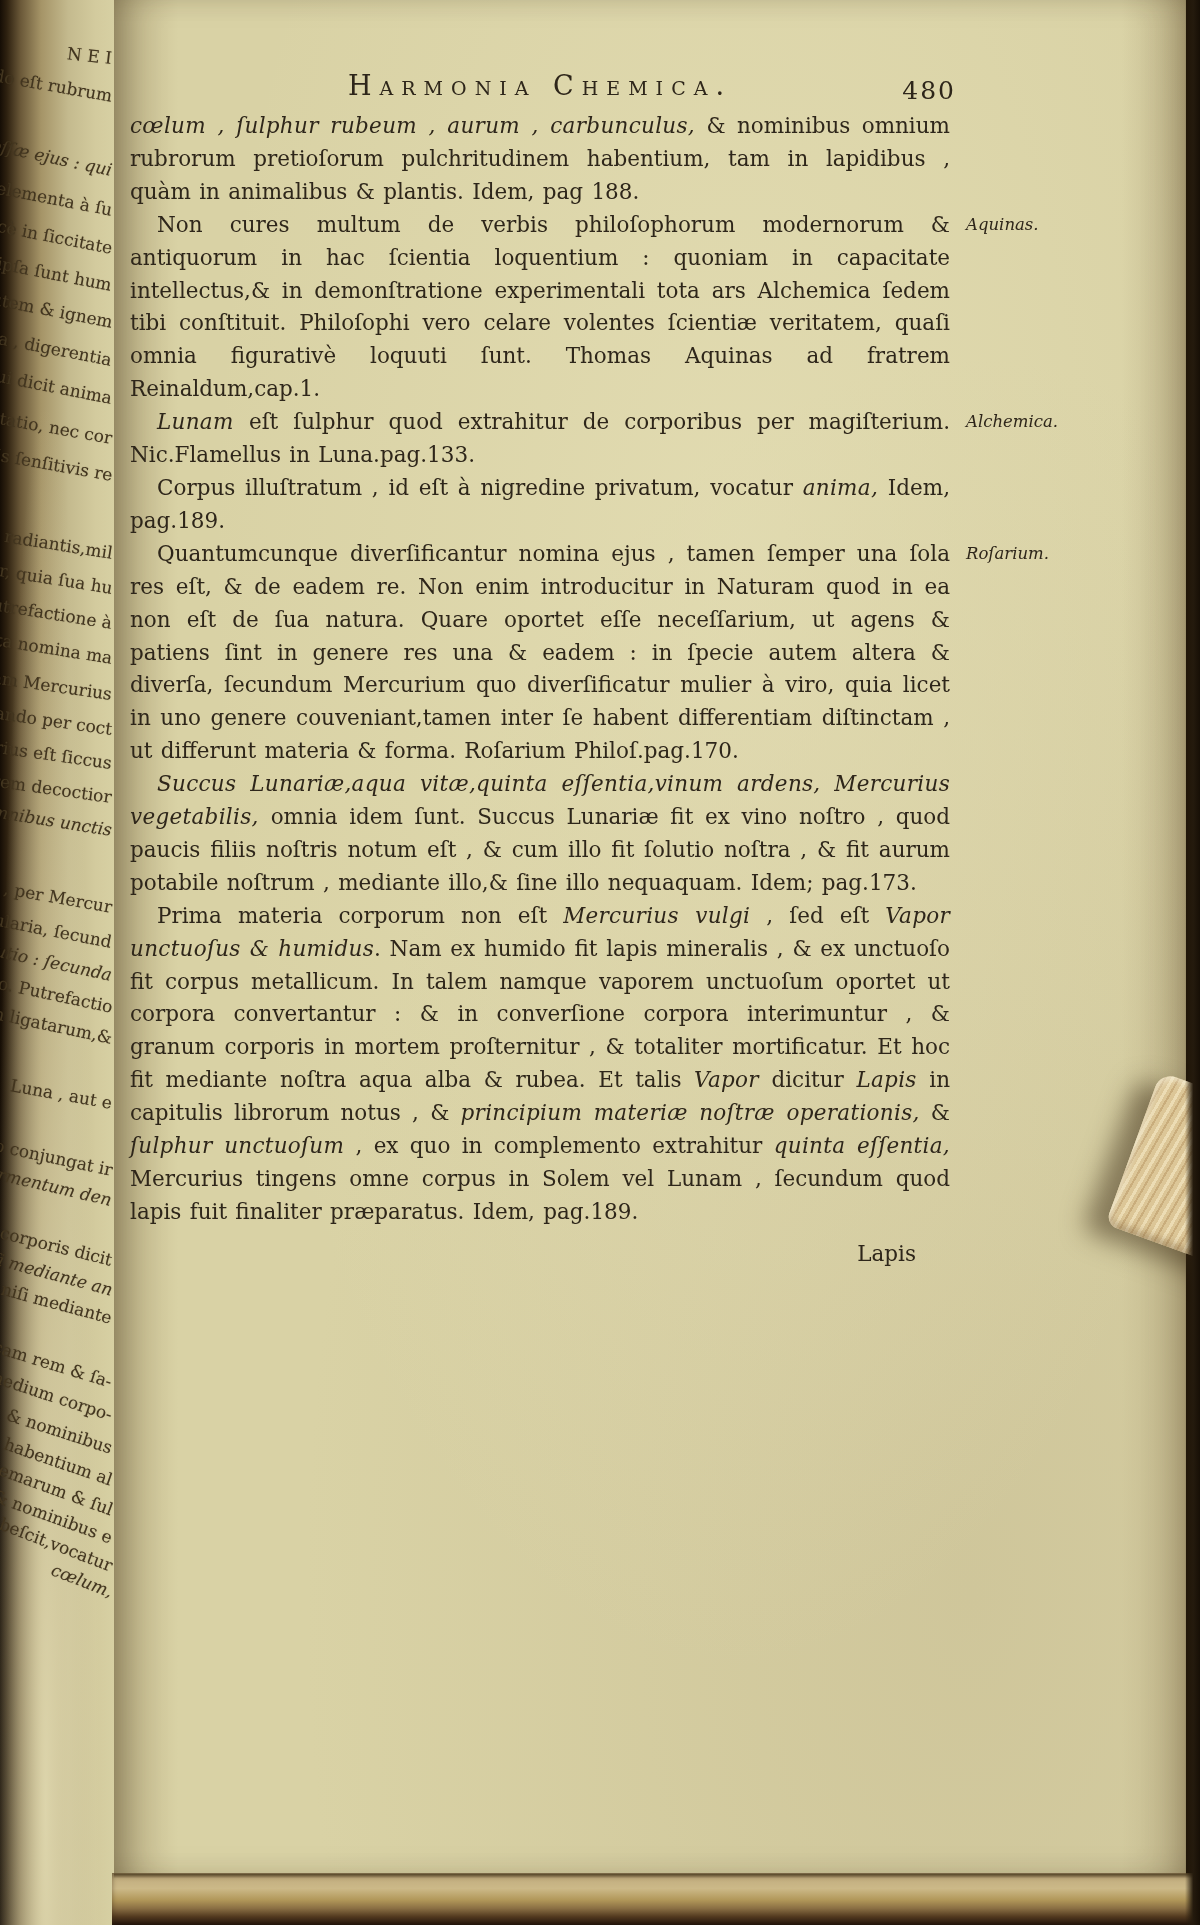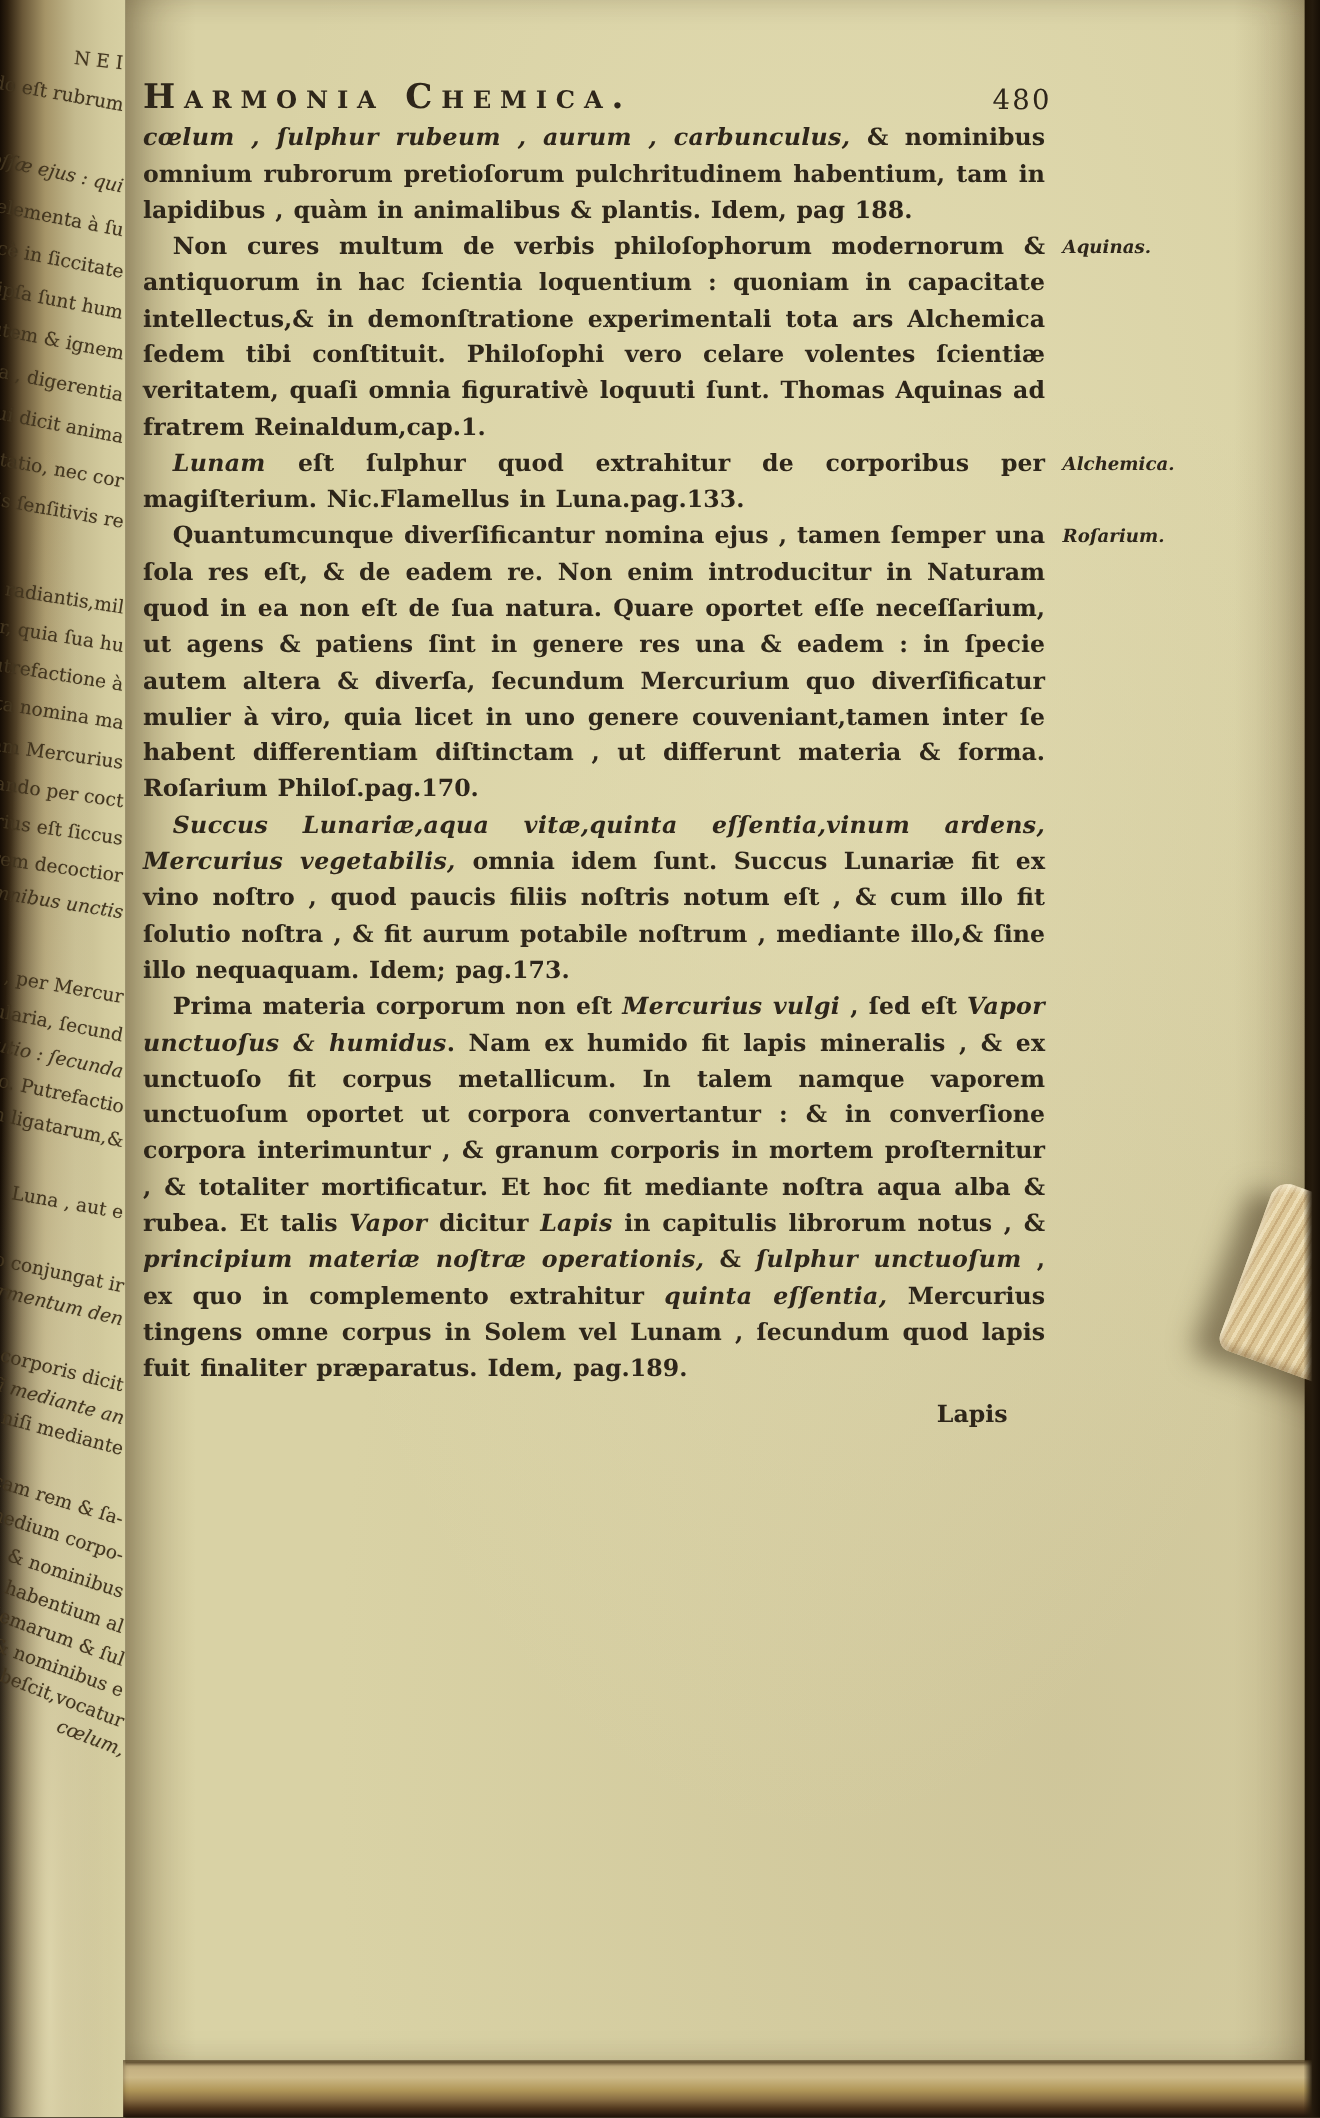--- a/index.html
+++ b/index.html
@@ -29,30 +29,29 @@
     background:
       radial-gradient(ellipse at 58% 30%, rgba(232,226,186,.55) 0%, rgba(232,226,186,0) 60%),
       radial-gradient(ellipse at 80% 85%, rgba(197,186,144,.5) 0%, rgba(197,186,144,0) 55%),
       linear-gradient(90deg, rgba(150,132,90,.38) 0%, rgba(150,132,90,0) 6%, rgba(150,132,90,0) 94%, rgba(120,100,62,.3) 100%),
       var(--paper,#d9d2a5);
     box-shadow:inset 26px 0 42px -22px rgba(52,38,16,.5), inset -24px 0 40px -24px rgba(70,52,25,.45);
     z-index:2;color:var(--ink,#2e261a);
   }
   .running-head{position:absolute;top:70px;left:16px;width:820px;height:42px;}
   .title{
-    margin:0;text-align:left;font-weight:bold;
-    font-variant:small-caps;font-size:31px;letter-spacing:8px;
+    margin:0;text-align:center;font-weight:normal;
+    font-variant:small-caps;font-size:27px;letter-spacing:8px;
     color:var(--ink,#2e261a);
   }
   .pagenum{position:absolute;right:-6px;top:6px;font-size:25px;letter-spacing:2px;}
   .textblock{
     position:absolute;top:110px;left:16px;width:820px;
     font-size:21.5px;line-height:32.9px;text-align:justify;
     word-spacing:1.5px;
-    font-weight:bold;
   }
   .para{margin:0;position:relative;}
   .para.indent{text-indent:27px;}
   .para em{font-style:italic;letter-spacing:.3px;}
   .mnote{
     position:absolute;left:calc(100% + 16px);top:3px;width:112px;
     font-style:italic;font-size:16.5px;line-height:26px;
     text-align:left;text-indent:0;word-spacing:normal;white-space:normal;
   }
   .catchword{
@@ -135,20 +134,21 @@
   <div class="page">
     <div class="running-head">
       <h1 class="title">Harmonia Chemica.</h1>
       <span class="pagenum">480</span>
     </div>
     <div class="textblock" id="textblock">
 
     <p class="para"><em>cœlum , ſulphur rubeum , aurum , carbunculus, </em><span>&amp; nominibus omnium rubrorum pretioſorum pulchritudinem habentium, tam in lapidibus , quàm in animalibus &amp; plantis.  Idem, pag 188.</span></p>
         <p class="para indent"><span>Non cures multum de verbis philoſophorum modernorum &amp; antiquorum in hac ſcientia loquentium : quoniam in capacitate intellectus,&amp; in demonſtratione experimentali tota ars Alchemica ſedem tibi conſtituit.  Philoſophi vero celare volentes ſcientiæ veritatem, quaſi omnia figurativè loquuti ſunt. Thomas Aquinas ad fratrem Reinaldum,cap.1.</span><span class="mnote">Aquinas.</span></p>
         <p class="para indent"><em>Lunam </em><span>eſt ſulphur quod extrahitur de corporibus per magiſterium. Nic.Flamellus in Luna.pag.133.</span><span class="mnote">Alchemica.</span></p>
+        <p class="para indent"><span>Corpus illuſtratum , id eſt à nigredine privatum, vocatur </span><em>anima,</em><span> Idem, pag.189.</span></p>
         <p class="para indent"><span>Quantumcunque diverſificantur nomina ejus , tamen ſemper una ſola res eſt, &amp; de eadem re.  Non enim introducitur in Naturam quod in ea non eſt de ſua natura.  Quare oportet eſſe neceſſarium, ut agens &amp; patiens ſint in genere res una  &amp; eadem : in ſpecie autem altera &amp; diverſa, ſecundum Mercurium quo diverſificatur mulier à viro, quia licet in uno genere couveniant,tamen inter ſe habent differentiam diſtinctam , ut  differunt materia &amp; forma. Roſarium Philoſ.pag.170.</span><span class="mnote">Roſarium.</span></p>
         <p class="para indent"><em>Succus Lunariæ,aqua vitæ,quinta eſſentia,vinum ardens, Mercurius vegetabilis, </em><span>omnia idem ſunt.  Succus Lunariæ fit ex vino noſtro ,  quod paucis filiis noſtris notum eſt ,  &amp; cum illo fit ſolutio noſtra , &amp; fit aurum potabile noſtrum , mediante illo,&amp; ſine illo nequaquam. Idem; pag.173.</span></p>
         <p class="para indent"><span>Prima materia corporum non eſt </span><em>Mercurius vulgi</em><span> , ſed eſt </span><em>Vapor unctuoſus &amp; humidus</em><span>.  Nam ex humido fit lapis mineralis , &amp; ex unctuoſo fit corpus metallicum.   In talem namque vaporem unctuoſum oportet ut corpora convertantur : &amp; in converſione corpora interimuntur , &amp; granum corporis in mortem proſternitur , &amp; totaliter mortificatur.  Et hoc fit mediante noſtra aqua alba &amp; rubea.  Et talis </span><em>Vapor</em><span> dicitur </span><em>Lapis</em><span> in capitulis librorum notus , &amp; </span><em>principium materiæ noſtræ operationis,</em><span> &amp; </span><em>ſulphur unctuoſum</em><span> , ex quo in complemento extrahitur </span><em>quinta eſſentia,</em><span> Mercurius tingens omne corpus in Solem vel Lunam , ſecundum quod lapis fuit finaliter præparatus.  Idem, pag.189.</span></p>
         <div class="catchword">Lapis</div>
       </div>
   </div>
 
   <div class="bookmark"></div>
   <div class="right-edge"></div>
   <div class="bottom-edges"></div>

